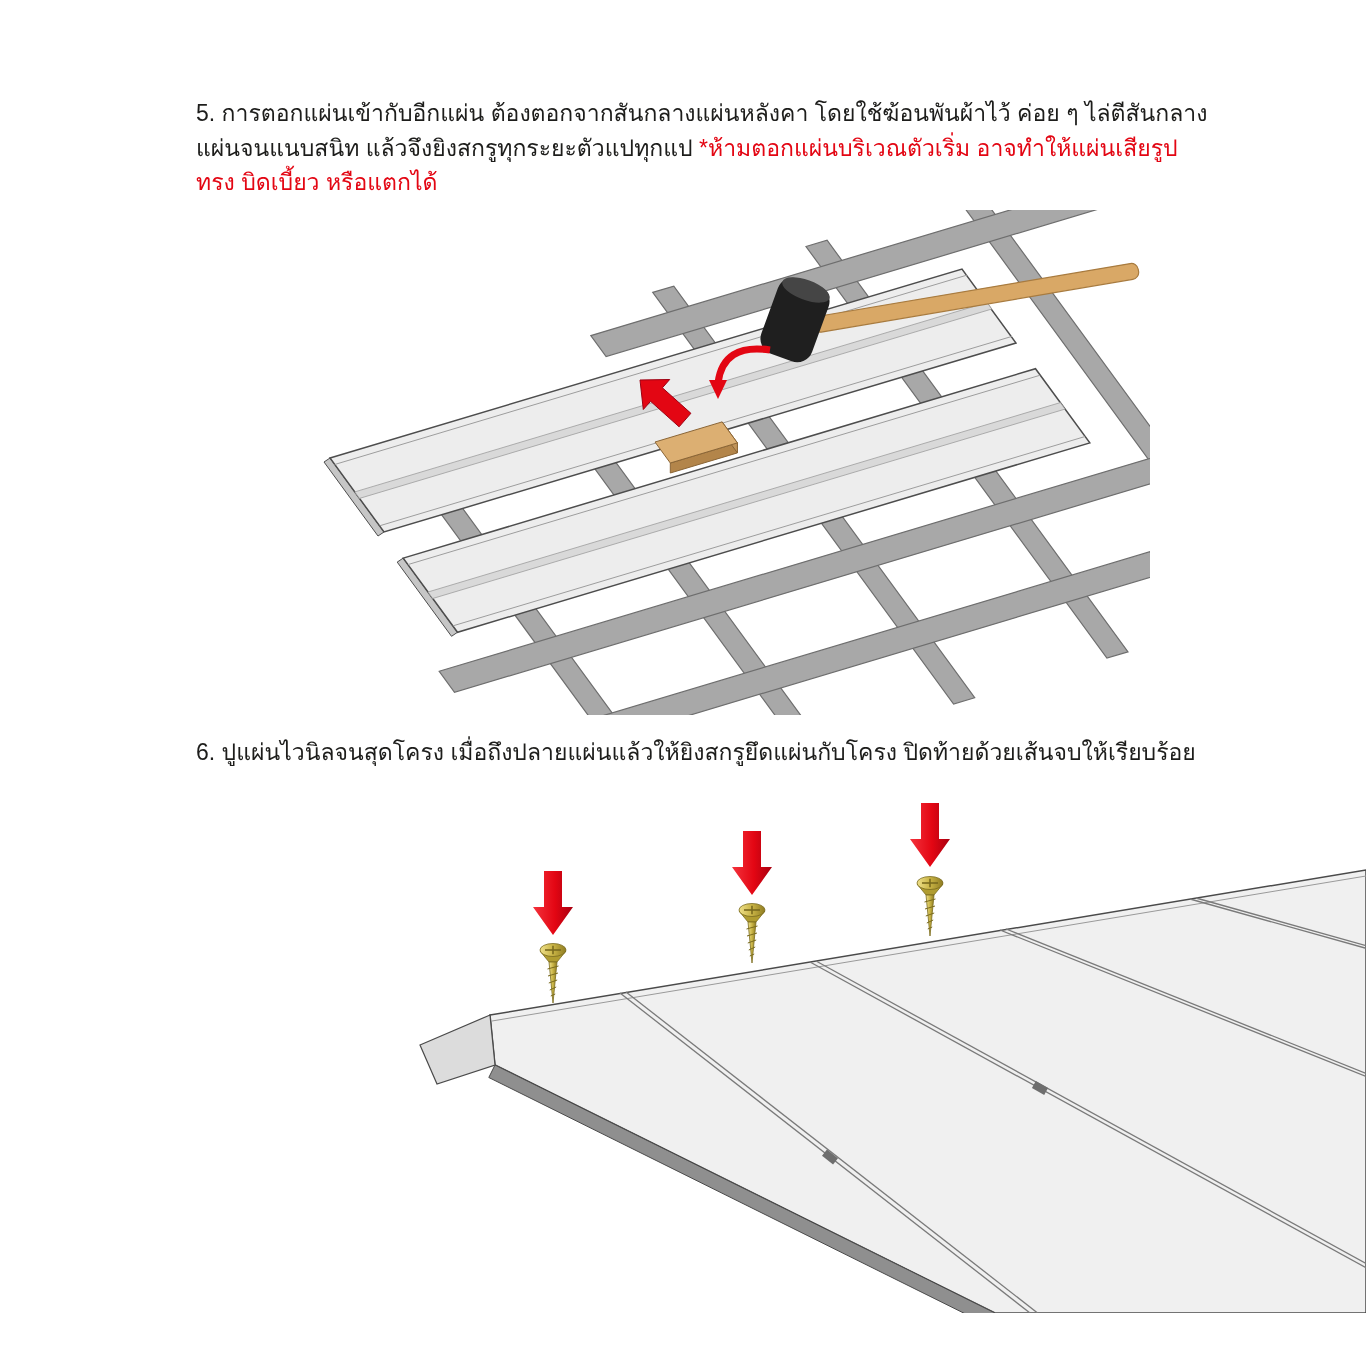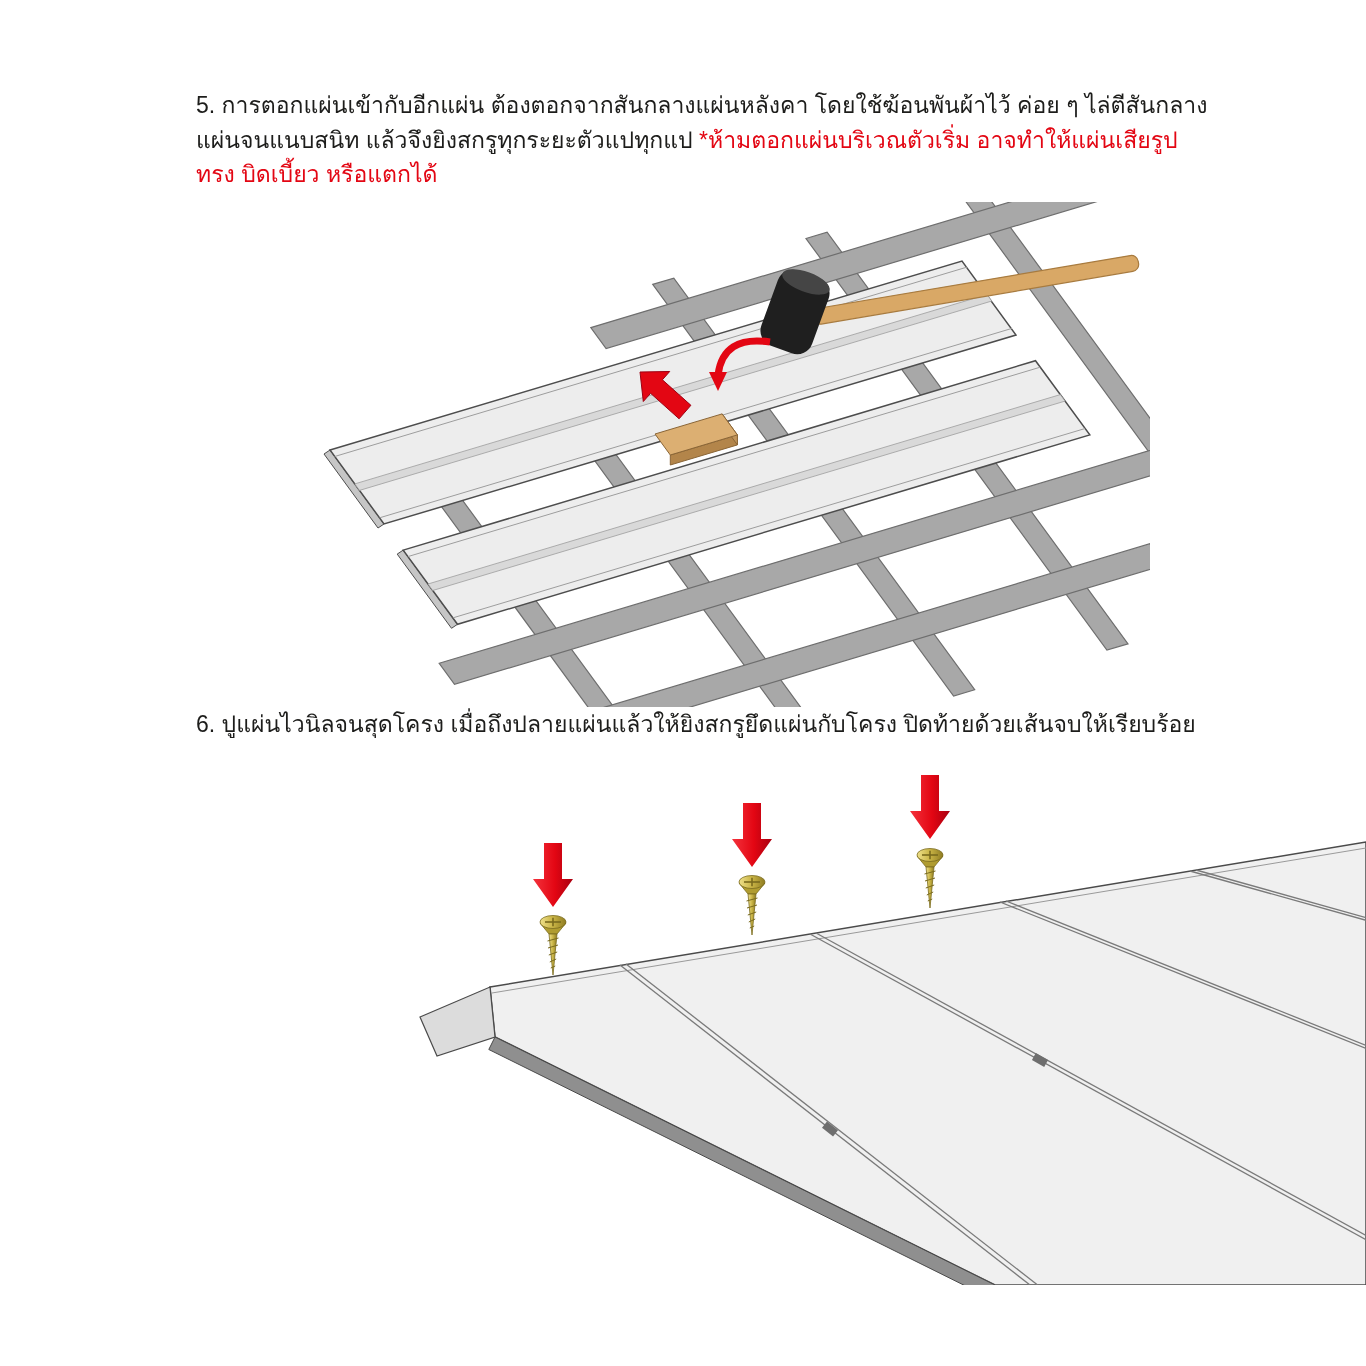--- a/index.html
+++ b/index.html
@@ -9,25 +9,25 @@
     font-family:"Liberation Sans", sans-serif;
     color:#1d1d1b;
     overflow:hidden;
   }
   .step-text {
     margin:0 150px 0 196px;
     font-size:23px;
     line-height:1.5;
     font-weight:500;
   }
-  #step5-block { padding-top:88px; }
+  #step5-block { padding-top:88px;margin-top:8px; }
   .warning { color:#e30613; }
   .illus1 { display:block; margin:10px 0 0 170px; }
   .illus2 { display:block; margin:24px 0 0 190px; }
-  #step6-block { }
+  #step6-block { margin-top:20px; }
   svg { shape-rendering:geometricPrecision; }
 </style>
 </head>
 <body>
 
 <p class="step-text" id="step5-block"><span>5. การตอกแผ่นเข้ากับอีกแผ่น ต้องตอกจากสันกลางแผ่นหลังคา โดยใช้ฆ้อนพันผ้าไว้ ค่อย ๆ ไล่ตีสันกลางแผ่นจนแนบสนิท แล้วจึงยิงสกรูทุกระยะตัวแปทุกแป </span><span class="warning">*ห้ามตอกแผ่นบริเวณตัวเริ่ม อาจทำให้แผ่นเสียรูปทรง บิดเบี้ยว หรือแตกได้</span></p>
 
 <svg class="illus1" width="980" height="505" viewBox="0 0 980 505">
 
   <g fill="#a8a8a8" stroke="#6e6e6e" stroke-width="1.2">

